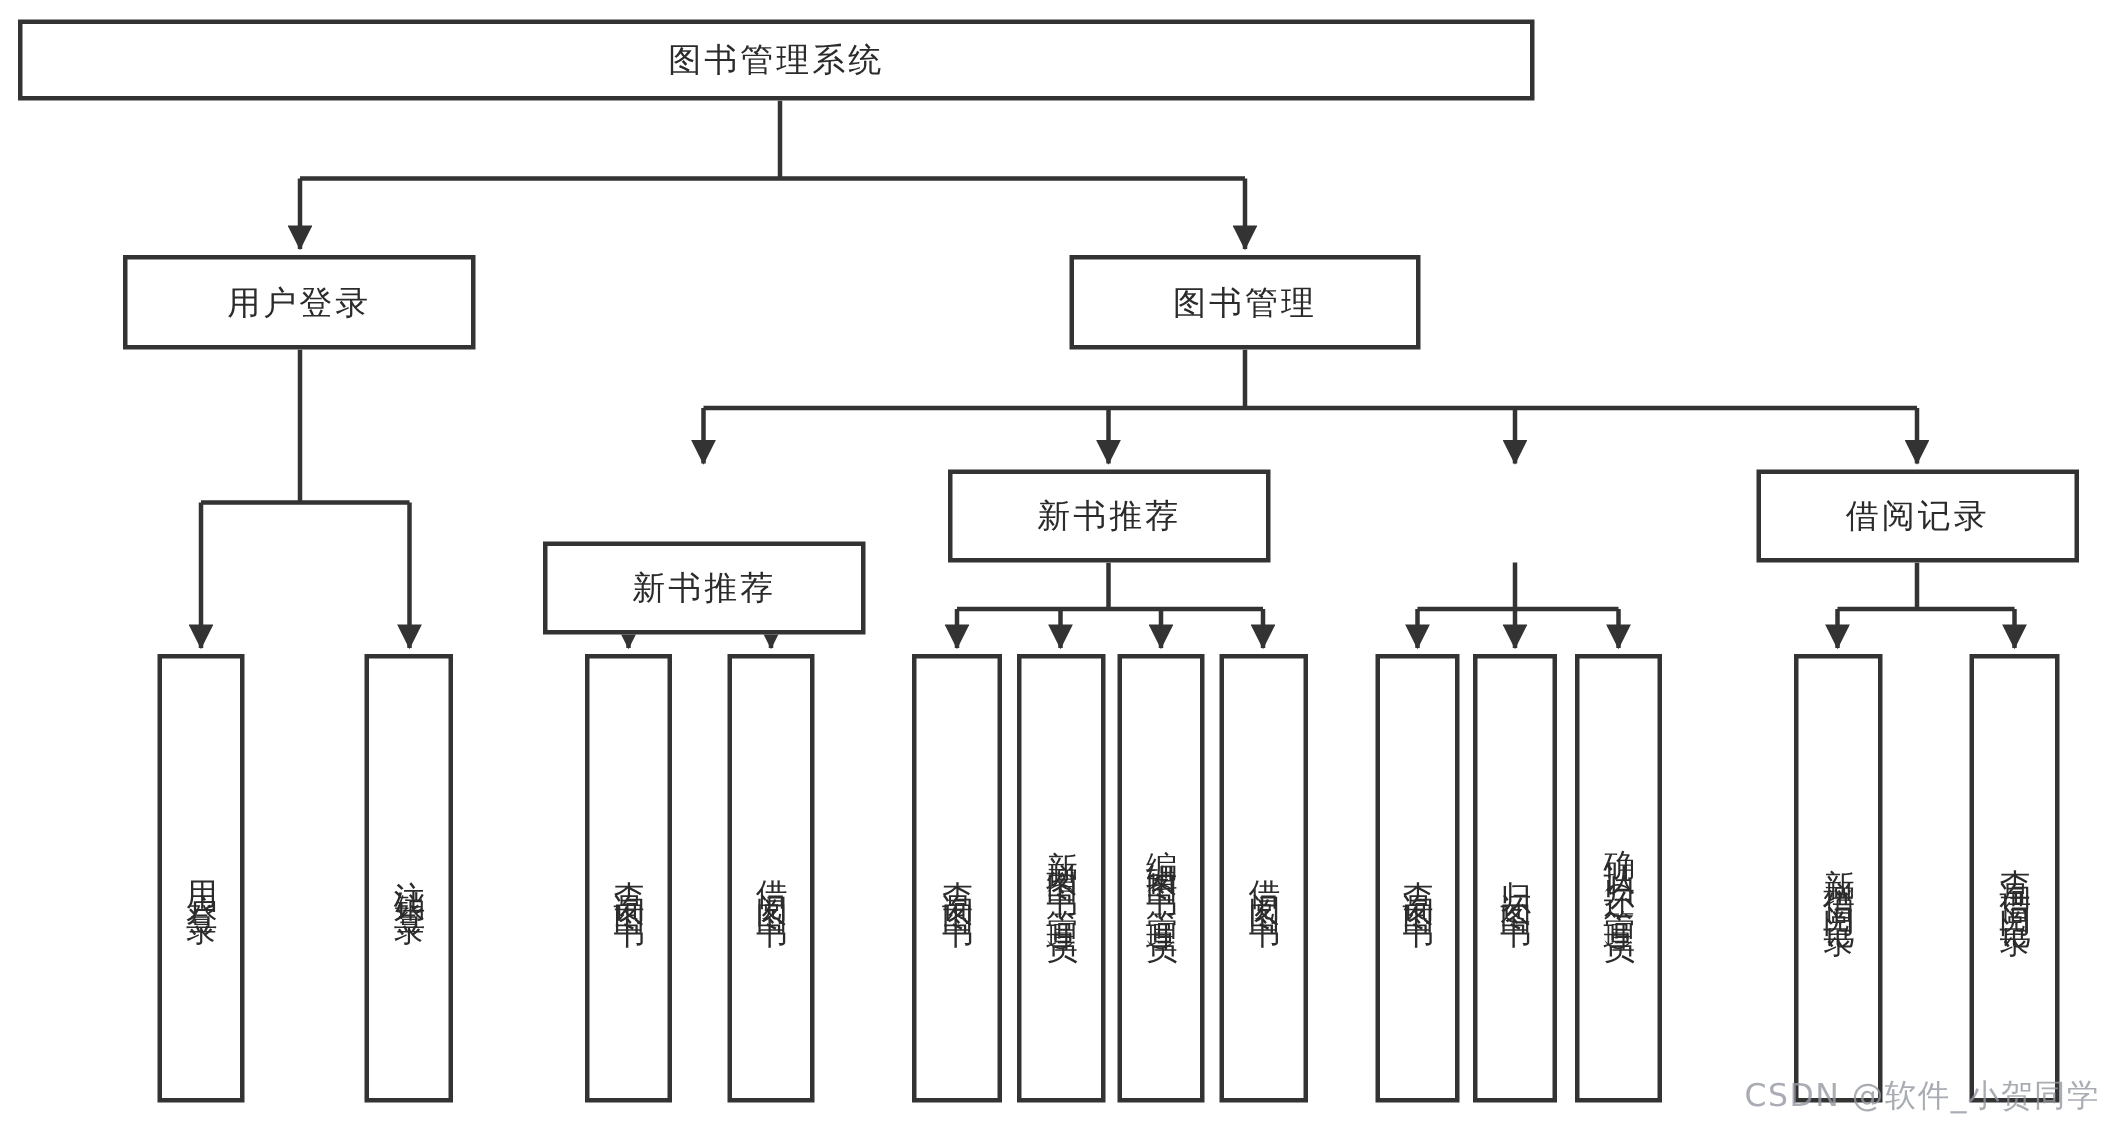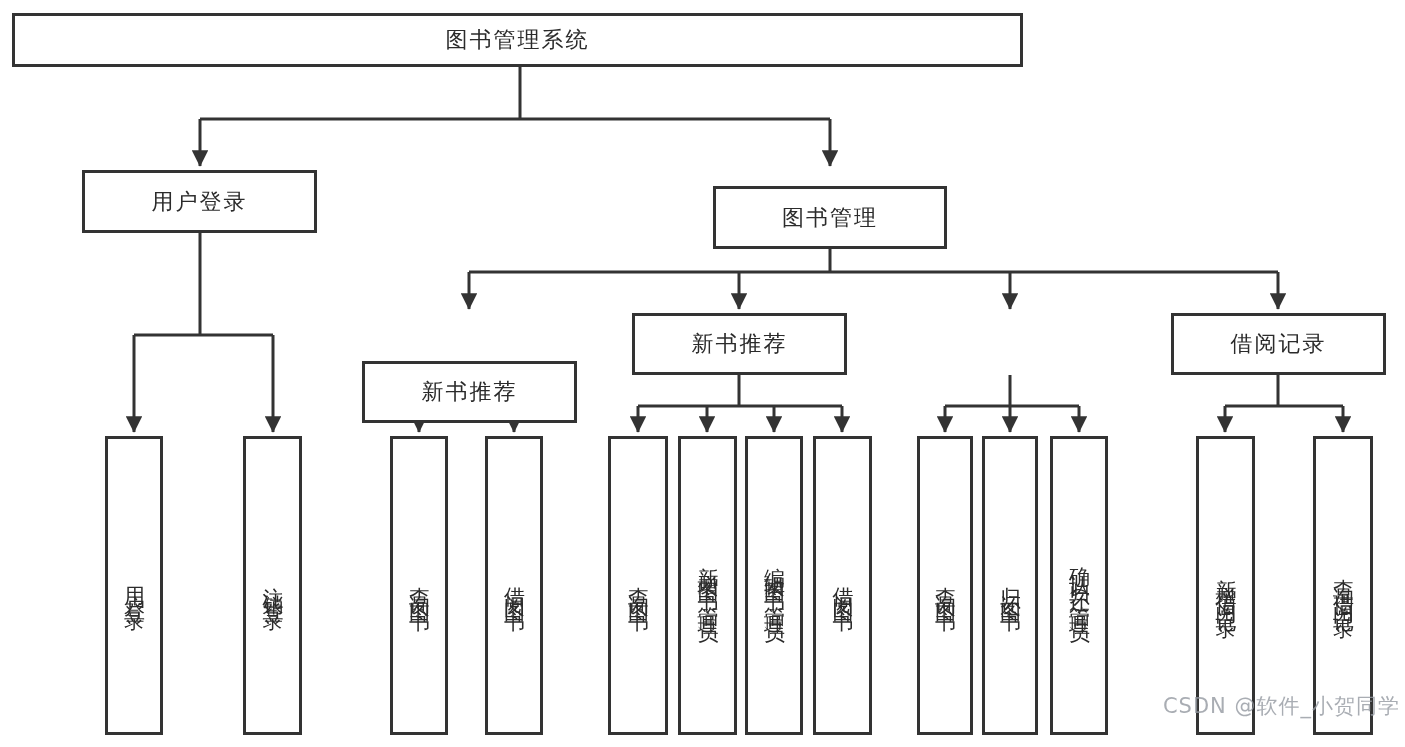--- a/index.html
+++ b/index.html
@@ -32,21 +32,21 @@
     writing-mode: vertical-rl;
     text-orientation: mixed;
     font-size: 21px;
     letter-spacing: 8px;
     line-height: 1;
     white-space: nowrap;
   }
   .watermark {
     position: absolute;
     left: 1160px;
-    top: 692px;
+    top: 716px;
     width: 240px;
     text-align: right;
     font-size: 21px;
     color: rgba(148, 153, 160, 0.8);
     letter-spacing: 1px;
     z-index: 3;
     white-space: nowrap;
   }
 </style>
 </head>
@@ -100,21 +100,21 @@
       <path class="ar" d="M1079 406 L1079 432" marker-end="url(#arrow)"></path>
 
       <path class="ar" d="M1225 406 L1225 432" marker-end="url(#arrow)"></path>
       <path class="ar" d="M1343 406 L1343 432" marker-end="url(#arrow)"></path>
     </g>
   </svg>
 
   <div class="node" style="left:12px; top:13px; width:1011px; height:54px;">图书管理系统</div>
 
   <div class="node" style="left:82px; top:170px; width:235px; height:63px;">用户登录</div>
-  <div class="node" style="left:713px; top:186px; width:234px; height:63px;">图书管理</div>
+  <div class="node" style="left:713px; top:170px; width:234px; height:63px;">图书管理</div>
 
   <div class="node" style="left:362px; top:313px; width:215px; height:62px;margin-top:48px;">新书推荐</div>
   <div class="node" style="left:632px; top:313px; width:215px; height:62px;">新书推荐</div>
   <div class="node" style="left:1171px; top:313px; width:215px; height:62px;">借阅记录</div>
 
   <div class="node v" style="left:105px; top:436px; width:58px; height:299px;">用户登录</div>
   <div class="node v" style="left:243px; top:436px; width:59px; height:299px;">注销登录</div>
 
   <div class="node v" style="left:390px; top:436px; width:58px; height:299px;">查询图书</div>
   <div class="node v" style="left:485px; top:436px; width:58px; height:299px;">借阅图书</div>

